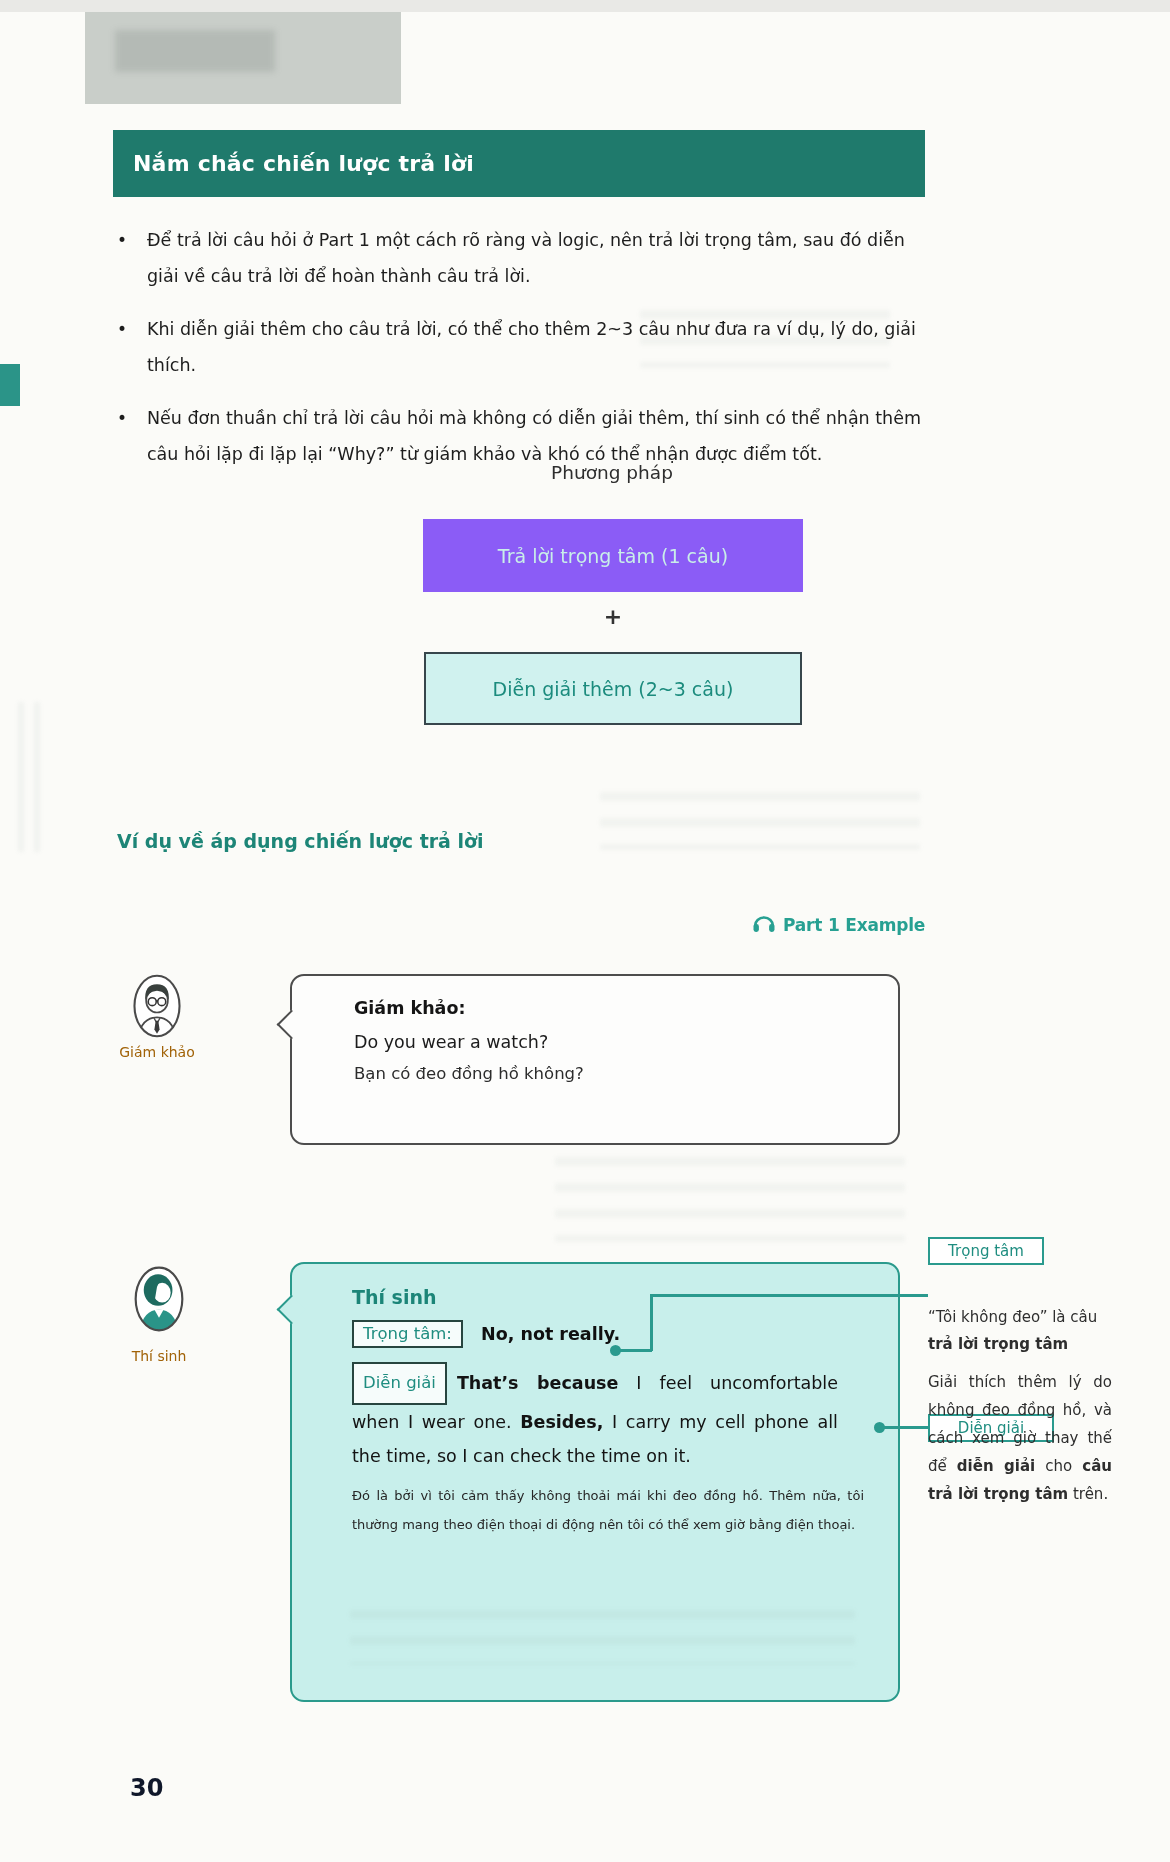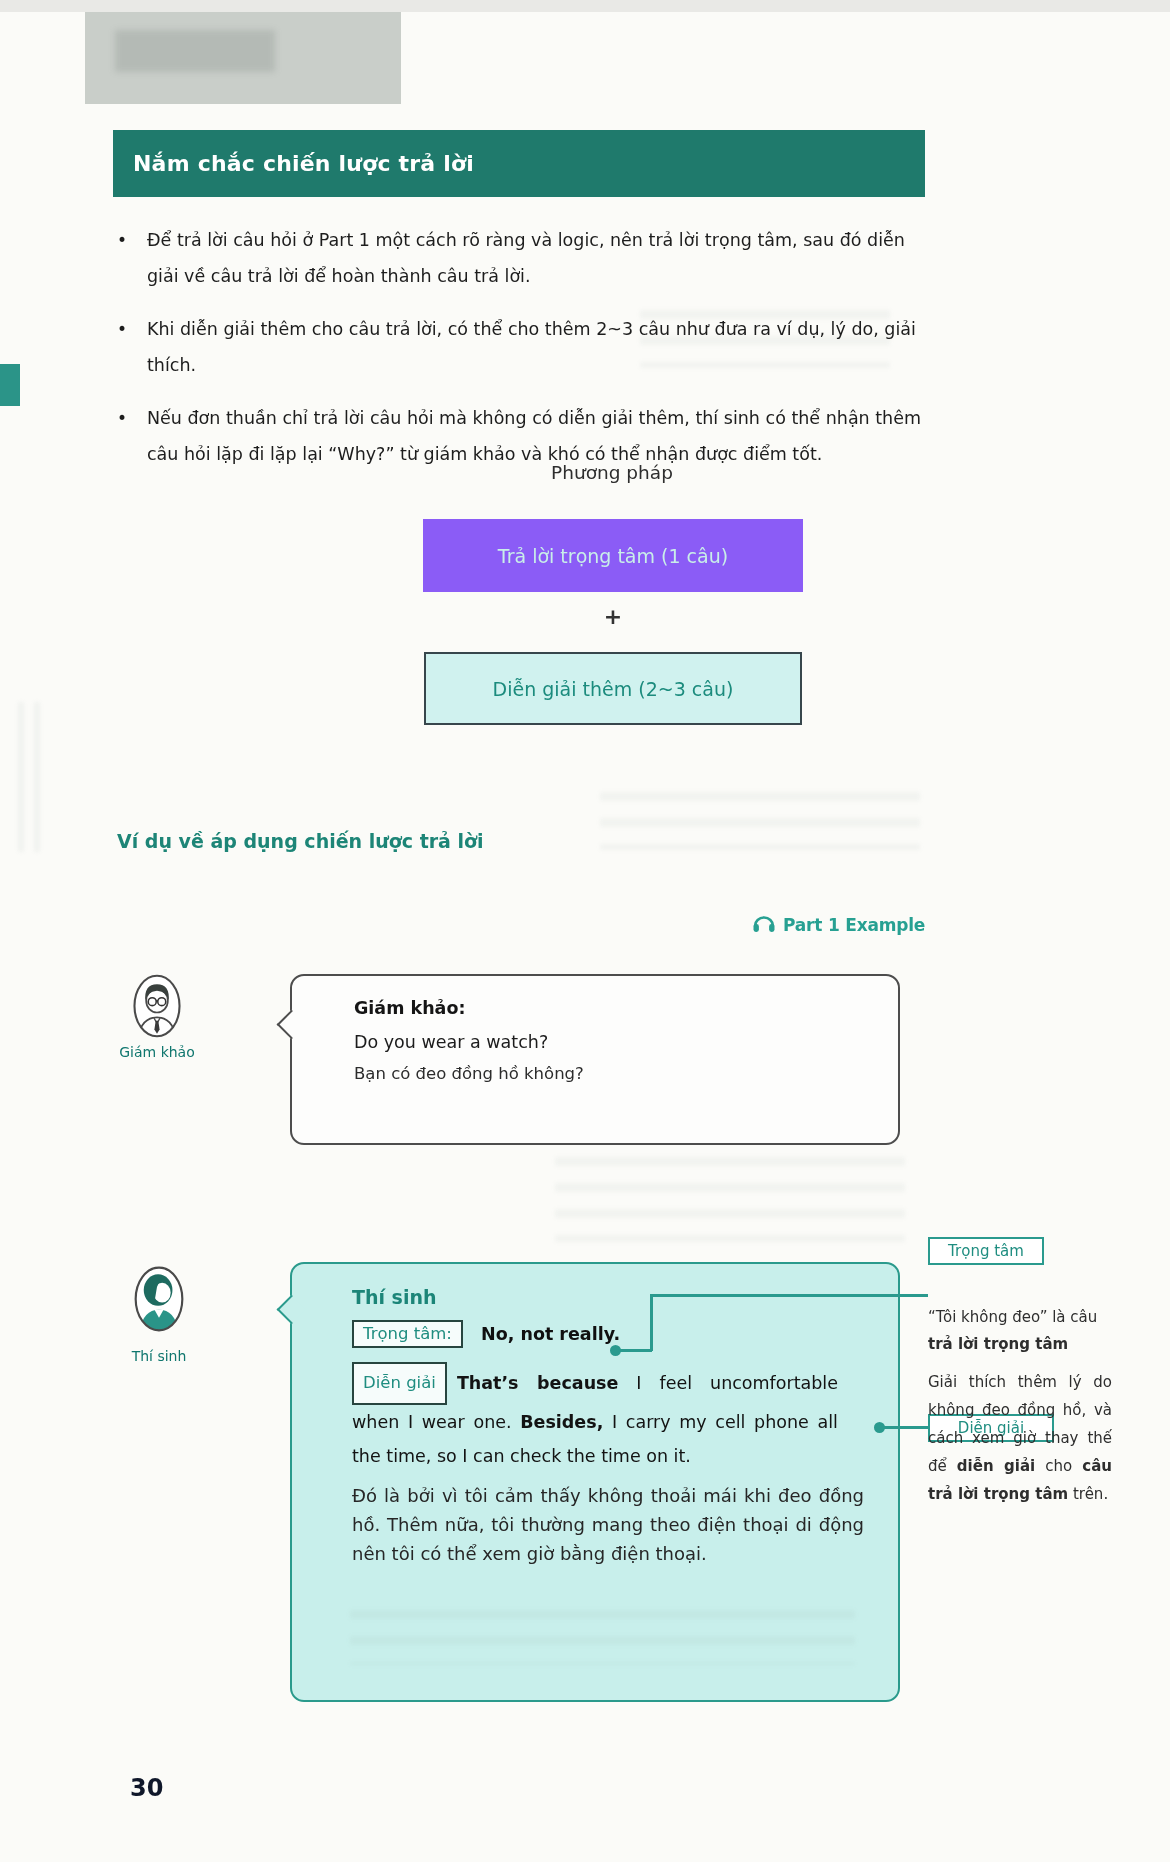--- a/index.html
+++ b/index.html
@@ -45,21 +45,21 @@
     color:#1b8b7d; font-size:19px; display:flex; align-items:center; justify-content:center;
   }
 
   
   .example-title{position:absolute; left:117px; top:818px; font-size:19px; font-weight:bold; color:#1d8577;}
   .audio-row{position:absolute; left:752px; top:901px; display:flex; align-items:center; gap:7px;}
   .audio-label{font-size:17px; font-weight:bold; color:#27a092; letter-spacing:-.2px;}
 
   
   .avatar{position:absolute;}
-  .avatar-label{position:absolute; width:110px; text-align:center; font-size:14px; color:#0f766e;}
+  .avatar-label{position:absolute; width:110px; text-align:center; font-size:14px; color:#a16207;}
 
   
   .bubble{position:absolute; box-sizing:border-box; border-radius:14px;}
   .bubble-examiner{
     left:290px; top:962px; width:610px; height:171px;
     background:#fdfdfc; border:2px solid #4d4d4d; padding:22px 30px 0 62px;
   }
   .tail{position:absolute; width:19px; height:19px; transform:rotate(45deg);}
   .tail-examiner{left:-11px; top:38px; background:#fdfdfc; border-left:2px solid #4d4d4d; border-bottom:2px solid #4d4d4d;}
   .examiner-speaker{font-size:17.5px; font-weight:bold; color:#151515; margin-bottom:14px;}
@@ -75,21 +75,21 @@
   .label-box{
     display:inline-block; background:#f6fcfb; border:2px solid #27453f;
     color:#1f8d80; font-size:16.5px; padding:2px 9px 3px; vertical-align:middle;
   }
   .core-row{margin-bottom:14px;}
   .core-answer{font-size:17.5px; font-weight:bold; color:#101010; margin-left:13px; vertical-align:middle;}
   .core-vi{font-size:16.5px; color:#262626; margin-bottom:14px;}
   .detail-para{width:486px; font-size:17.5px; line-height:34px; color:#131313; text-align:justify; margin-bottom:8px;}
   .detail-para .label-box{margin-right:10px;}
   .b{font-weight:bold;}
-  .detail-vi{width:512px; font-size:18px; line-height:29px; color:#262626; text-align:justify;}
+  .detail-vi{width:512px; font-size:13px; line-height:29px; color:#262626; text-align:justify;}
 
   
   .conn{position:absolute; background:#2a9a8e;}
   .conn-dot{position:absolute; width:11px; height:11px; border-radius:50%; background:#2a9a8e;}
 
   
   .ann-box{
     position:absolute; box-sizing:border-box; background:#fff; border:2px solid #2a9a8e;
     color:#1f8d80; font-size:15px; text-align:center; padding-top:3px;
   }

